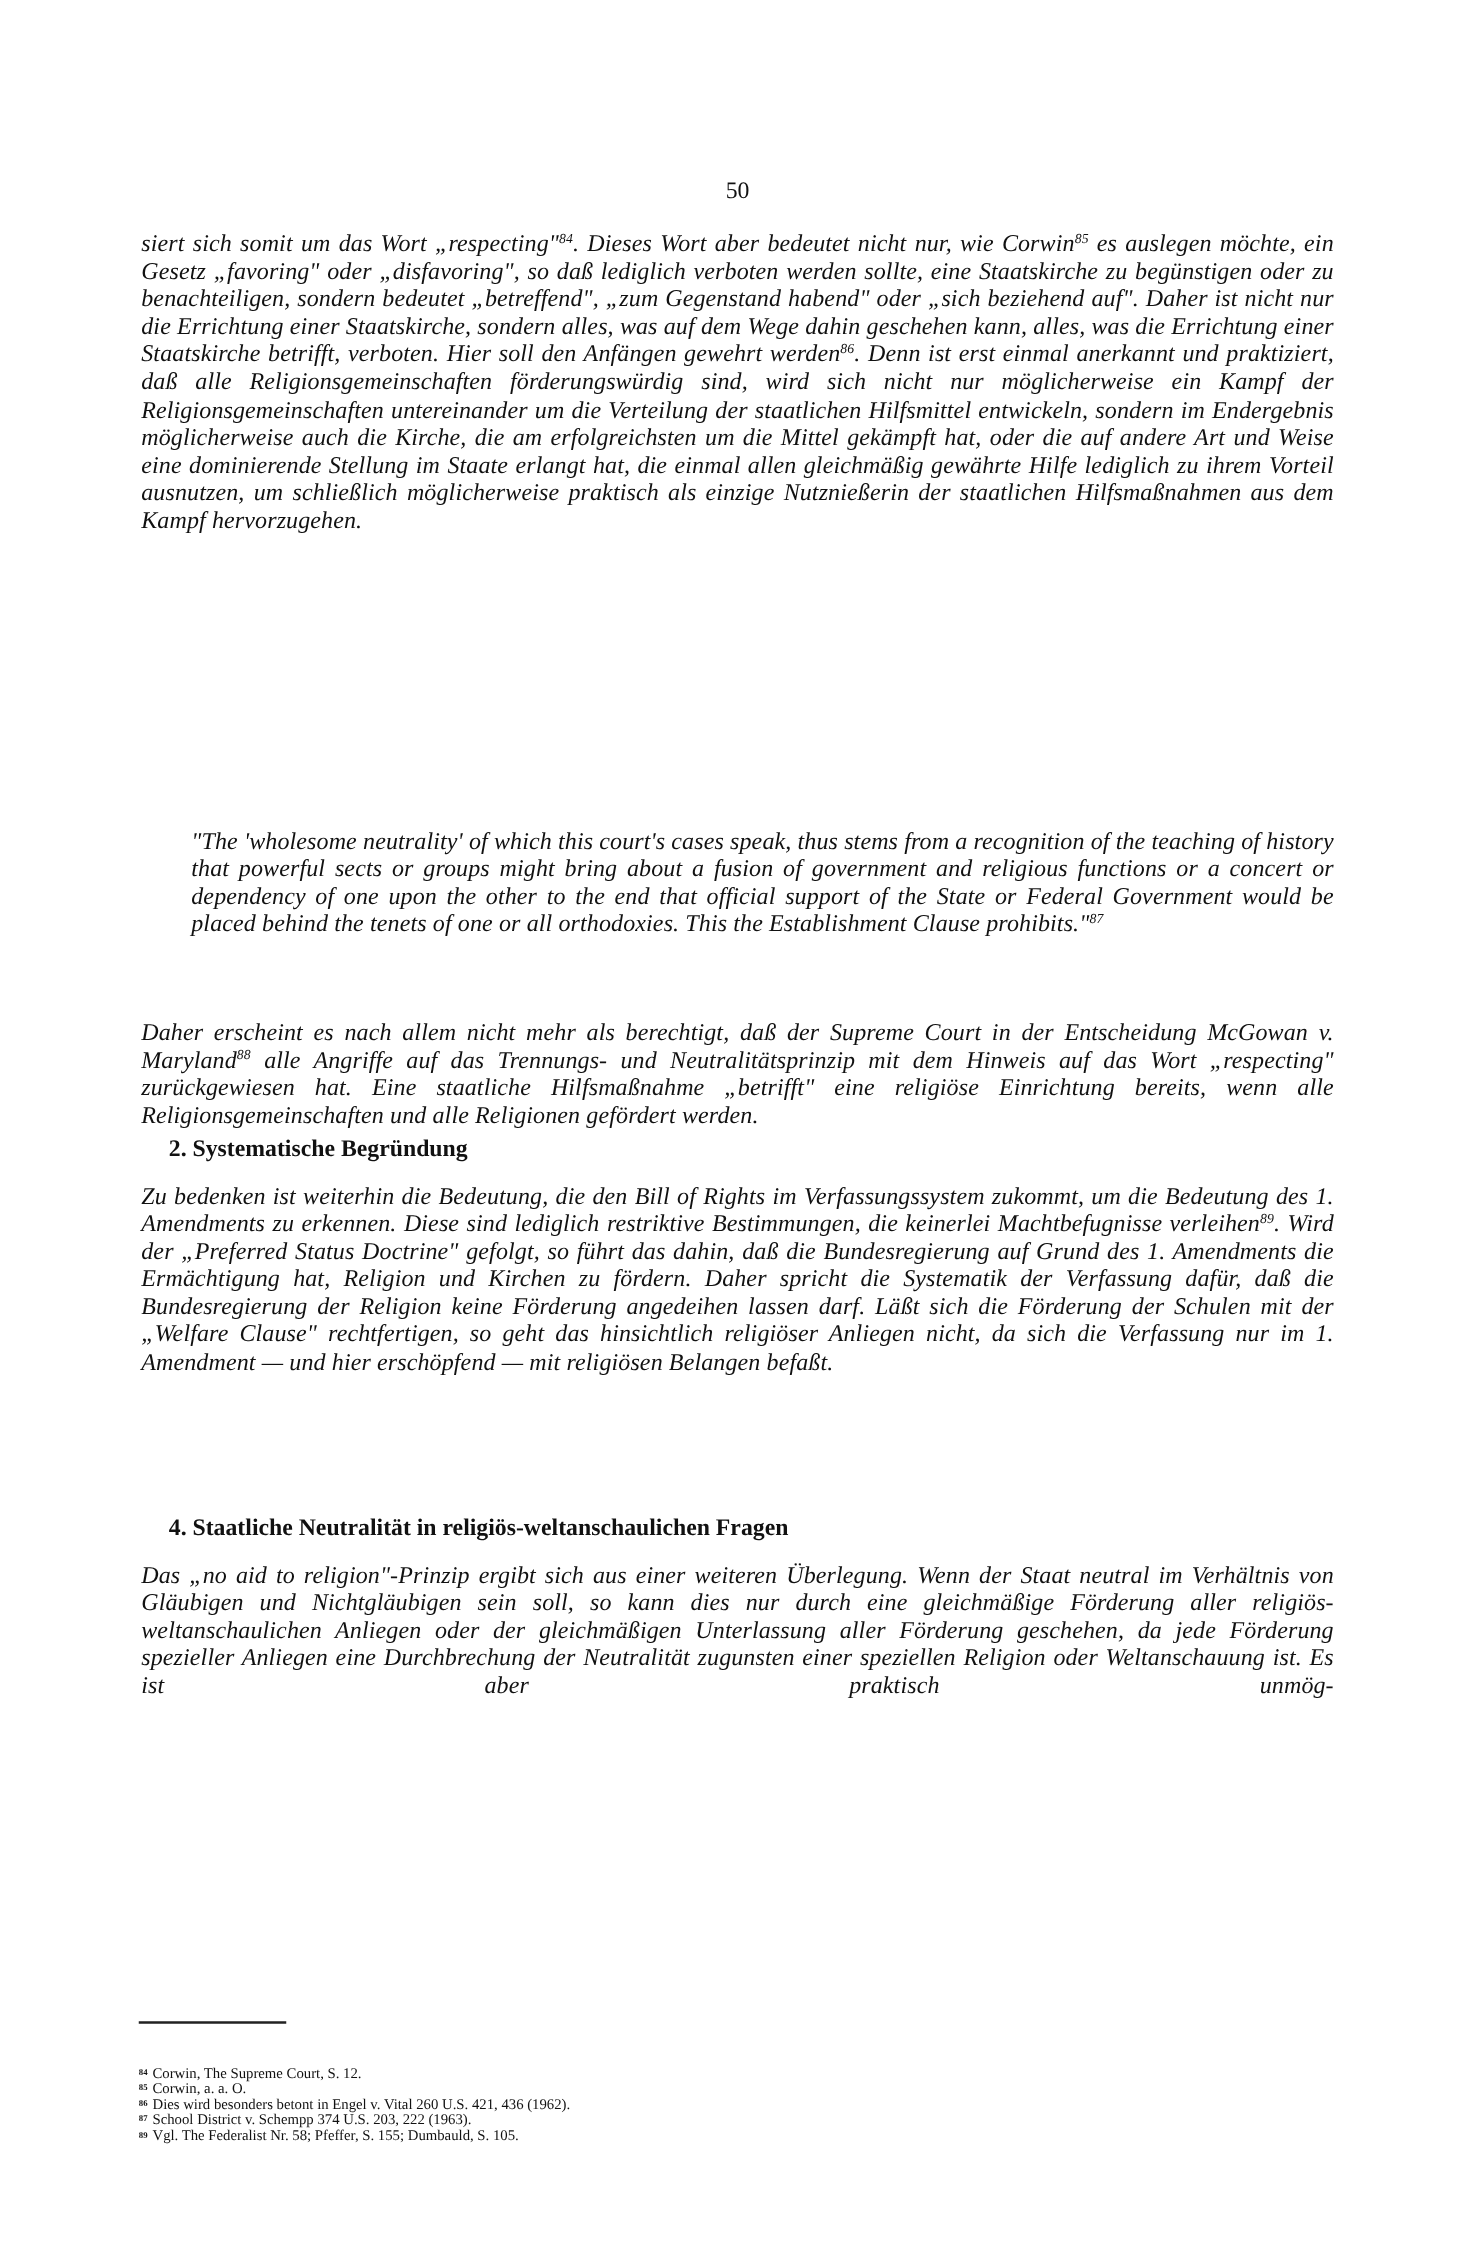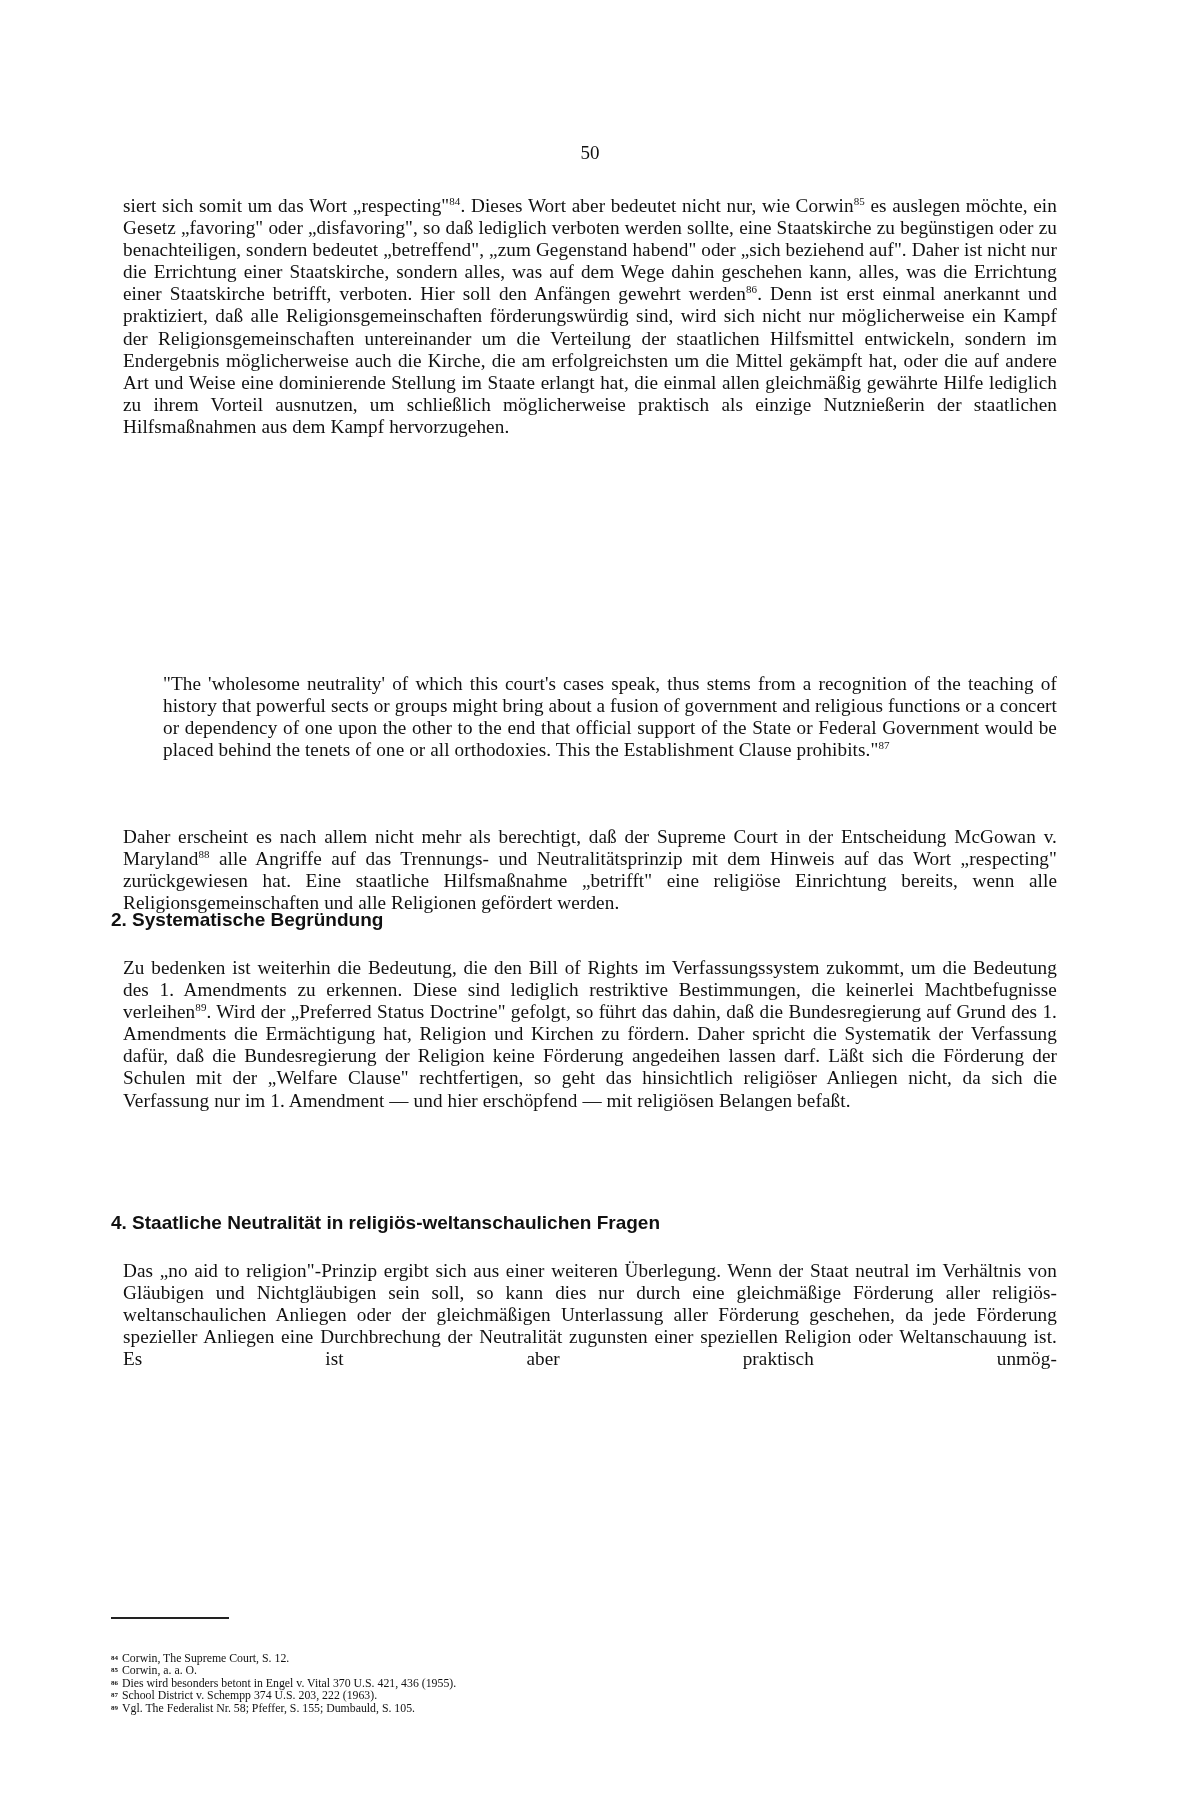--- a/index.html
+++ b/index.html
@@ -1,24 +1,24 @@
 <!DOCTYPE html>
 <html><head>
 <meta charset="utf-8">
 <style>
   html, body { margin: 0; padding: 0; background: #ffffff; }
   body { width: 1179px; height: 1813px; position: relative; overflow: hidden; color: #111; }
   .page { position: absolute; left: 111px; top: 0; width: 958px; font-family: "DejaVu Serif", serif; }
   .pnum { position: absolute; top: 142px; left: 0; width: 958px; text-align: center; font-size: 19px; font-family: "Liberation Serif", serif; }
   .body-text { font-size: 19.2px; line-height: 22.1px; text-align: justify; font-family: "Liberation Serif", serif; letter-spacing: 0.1px; }
-  .body-text p { margin: 12px; }
+  .body-text p { margin: 2px; font-style: italic; }
   .p1 { position: absolute; top: 183px; left: 0; width: 958px; }
   .quote { position: absolute; top: 661px; left: 40px; width: 918px; }
   .p2 { position: absolute; top: 814px; left: 0; width: 958px; }
-  .h { position: absolute; font-weight: bold; font-size: 19px; font-family: Liberation Sans, sans-serif; }
+  .h { position: absolute; font-weight: bold; font-size: 19px; font-family: Liberation Serif, serif; margin-left: 24px; }
   .h2 { top: 909px; left: 0; }
   .p3 { position: absolute; top: 945px; left: 0; width: 958px; }
   .h3 { top: 1212px; left: 0; }
   .p4 { position: absolute; top: 1248px; left: 0; width: 958px; }
   .rule { position: absolute; top: 1617px; left: 0; width: 118px; border-top: 2px solid #222; }
   .notes { position: absolute; top: 1652px; left: 0; width: 700px; font-family: Liberation Serif, serif; font-size: 11.8px; line-height: 12.4px; }
   .note { white-space: nowrap; }
   .fn { font-size: 7px; font-weight: bold; vertical-align: 2px; margin-right: 4px; }
   sup { font-size: 11px; line-height: 0; vertical-align: 7px; }
   .last { text-align-last: left; }
@@ -52,17 +52,17 @@
 
   <div class="body-text p4">
     <p class="justify-last"><span>Das „no aid to religion"-Prinzip ergibt sich aus einer weiteren Überlegung. Wenn der Staat neutral im Verhältnis von Gläubigen und Nichtgläubigen sein soll, so kann dies nur durch eine gleichmäßige Förderung aller religiös-weltanschaulichen Anliegen oder der gleichmäßigen Unterlassung aller Förderung geschehen, da jede Förderung spezieller Anliegen eine Durchbrechung der Neutralität zugunsten einer speziellen Religion oder Weltanschauung ist. Es ist aber praktisch unmög-</span></p>
   </div>
 
   <div class="rule"></div>
 
   <div class="notes">
     <div class="note"><span class="fn">84</span><span>Corwin, The Supreme Court, S. 12.</span></div>
     <div class="note"><span class="fn">85</span><span>Corwin, a. a. O.</span></div>
-    <div class="note"><span class="fn">86</span><span>Dies wird besonders betont in Engel v. Vital 370 U.S. 421, 436 (1955).</span></div>
+    <div class="note"><span class="fn">86</span><span>Dies wird besonders betont in Engel v. Vital 260 U.S. 421, 436 (1962).</span></div>
     <div class="note"><span class="fn">87</span><span>School District v. Schempp 374 U.S. 203, 222 (1963).</span></div>
     <div class="note"><span class="fn">89</span><span>Vgl. The Federalist Nr. 58; Pfeffer, S. 155; Dumbauld, S. 105.</span></div>
   </div>
 </div>
 
 </body></html>

